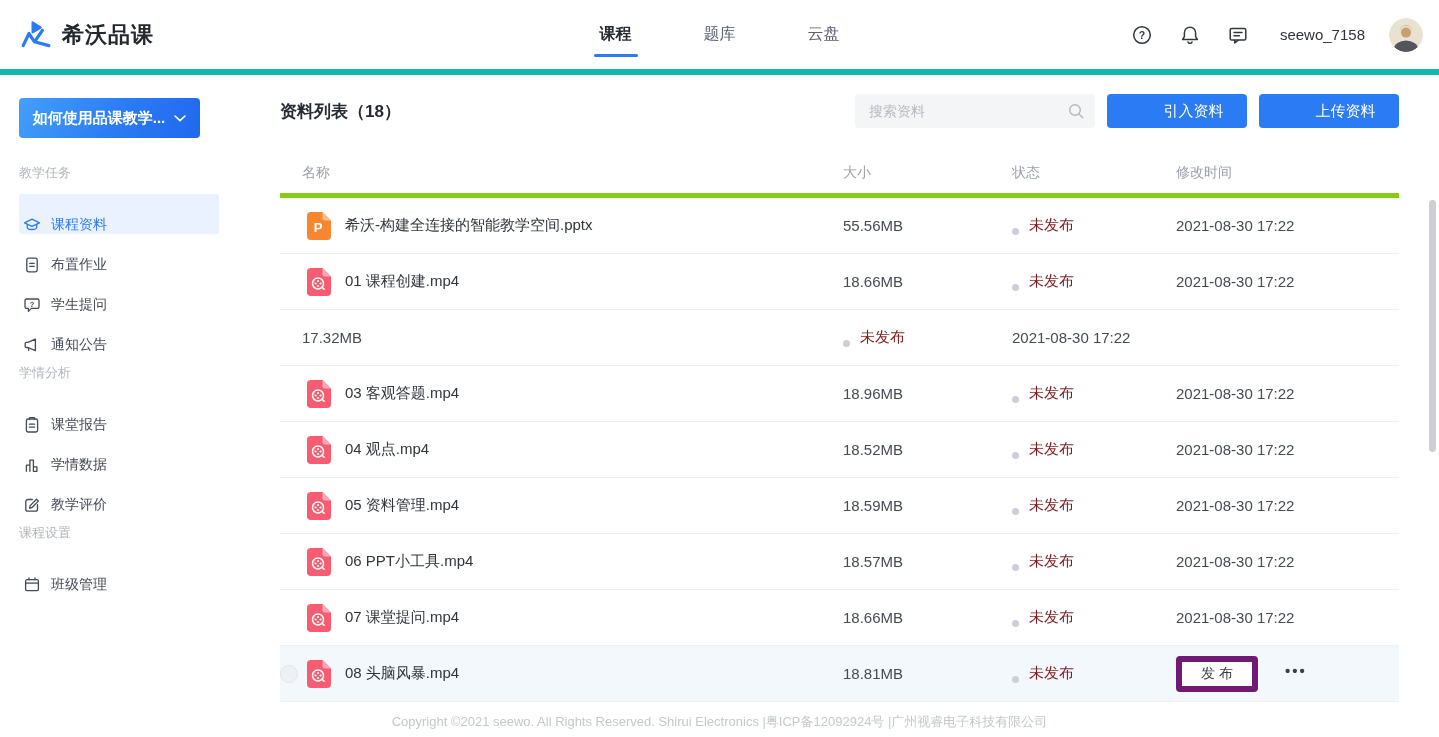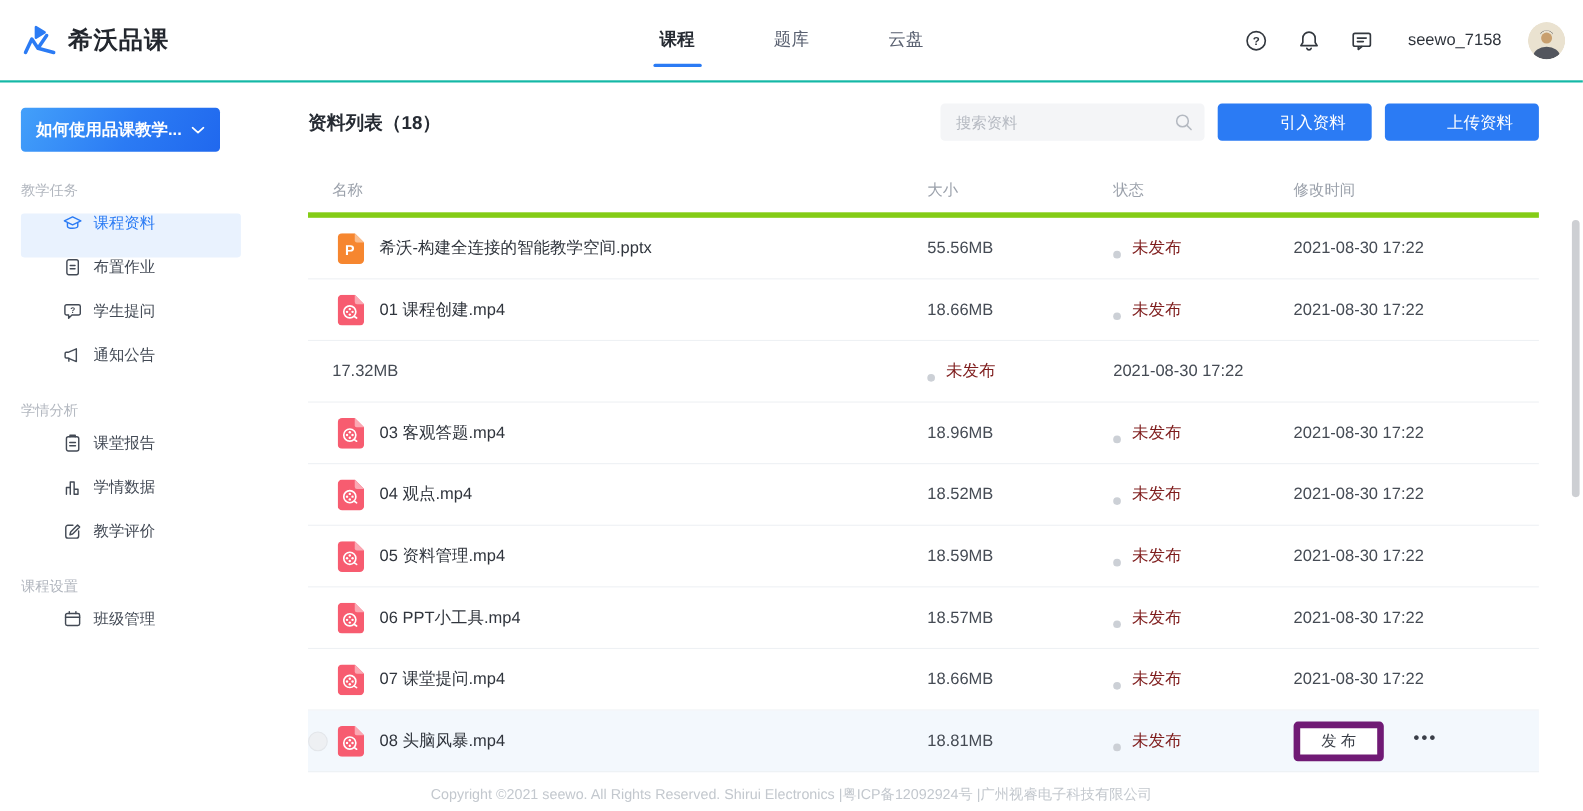--- a/index.html
+++ b/index.html
@@ -1,21 +1,21 @@
 <!DOCTYPE html>
 <html><head>
 <meta charset="utf-8">
 <style>
   * { margin:0; padding:0; box-sizing:border-box; }
   html,body { width:1439px; height:737px; overflow:hidden; }
   body { font-family:"Liberation Sans","DejaVu Sans",sans-serif; background:#fff; color:#30353d; }
   .page { position:relative; width:1439px; height:737px; background:#fff; }
 
   
-  .header { position:relative; height:75px; border-bottom:2px solid #14b8a6; display:flex; align-items:center; background:#fff; z-index:5; }
+  .header { position:relative; height:75px; border-bottom:6px solid #14b8a6; display:flex; align-items:center; background:#fff; z-index:5; }
   .logo { display:flex; align-items:center; gap:10px; margin-left:20px; cursor:pointer; }
   .logo svg { width:32px; height:32px; }
   .logo-text { font-size:22px; font-weight:700; color:#23272e; letter-spacing:1px; }
   .tabs { position:absolute; left:50%; top:0; transform:translateX(-50%); height:100%; display:flex; gap:68px; }
   .tab { position:relative; display:flex; align-items:center; height:100%; font-size:16px; color:#596070; cursor:pointer; padding:0 2px; }
   .tab.active { color:#262b33; font-weight:600; }
   .tab.active::after { content:""; position:absolute; left:50%; transform:translateX(-50%); bottom:12px; width:44px; height:3px; background:#2b7bf4; border-radius:2px; }
   .header-right { position:absolute; right:16px; top:0; height:100%; display:flex; align-items:center; gap:24px; }
   .hicon { width:24px; height:24px; color:#33383f; cursor:pointer; display:flex; align-items:center; justify-content:center; }
   .hicon svg { width:22px; height:22px; }
@@ -26,21 +26,21 @@
   .body-wrap { display:flex; height:646px; }
 
   
   .sidebar { width:238px; padding-top:23px; flex:0 0 auto; }
   .guide-btn { display:flex; align-items:center; justify-content:center; gap:9px; width:181px; height:40px; margin-left:19px;
     background:linear-gradient(118deg,#43a0fa 0%,#2b7bf4 55%,#2068ee 100%); border:none; border-radius:4px;
     color:#fff; font-size:15px; font-weight:600; cursor:pointer; font-family:inherit; }
   .guide-btn svg { width:12px; height:7px; }
   .section-title { margin:26px 0 12px 19px; font-size:13px; color:#b2b7bf; }
   .section-title.later { margin-top:10px; }
-  .side-item { display:flex; align-items:flex-start; width:200px; height:40px; margin-left:19px; padding-left:38px; gap:10px;
+  .side-item { display:flex; align-items:flex-end; width:200px; height:40px; margin-left:19px; padding-left:4px; gap:10px;
     font-size:14px; color:#434a55; border-radius:3px; cursor:pointer; }
   .side-item .sicon { width:18px; height:18px; display:flex; }
   .side-item .sicon svg { width:18px; height:18px; }
   .side-item.active { background:#e9f2fe; color:#2b7bf4; }
 
   
   .main { flex:1; padding:19px 40px 0 42px; min-width:0; }
   .toolbar { display:flex; align-items:center; justify-content:space-between; height:34px;gap:16px; }
   .page-title { font-size:17px; font-weight:600; color:#262b33; }
   .toolbar-right { display:flex; align-items:center; gap:12px; }

